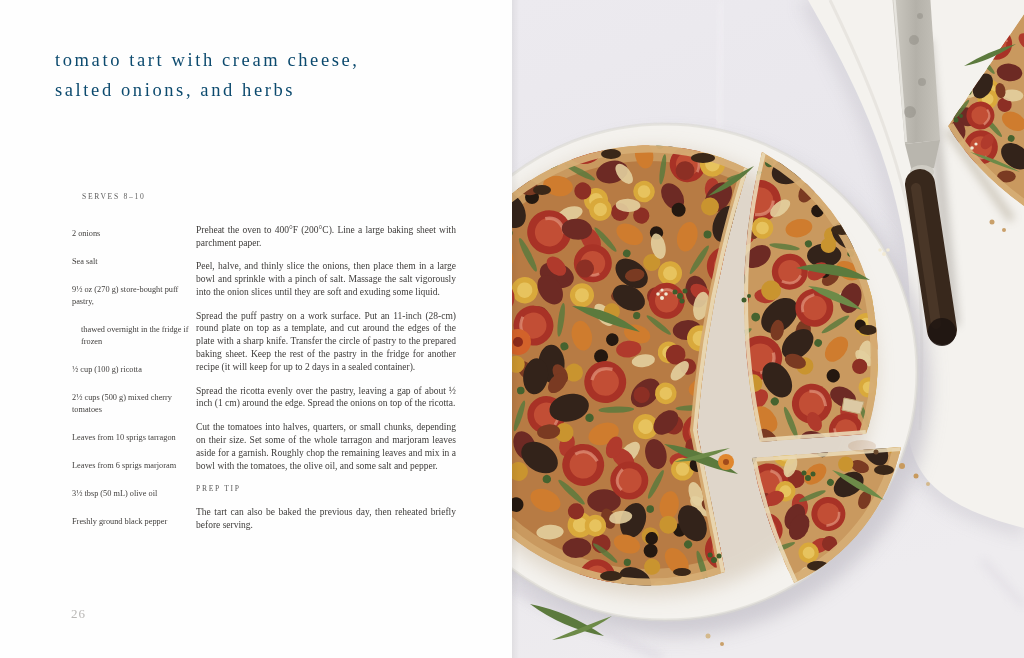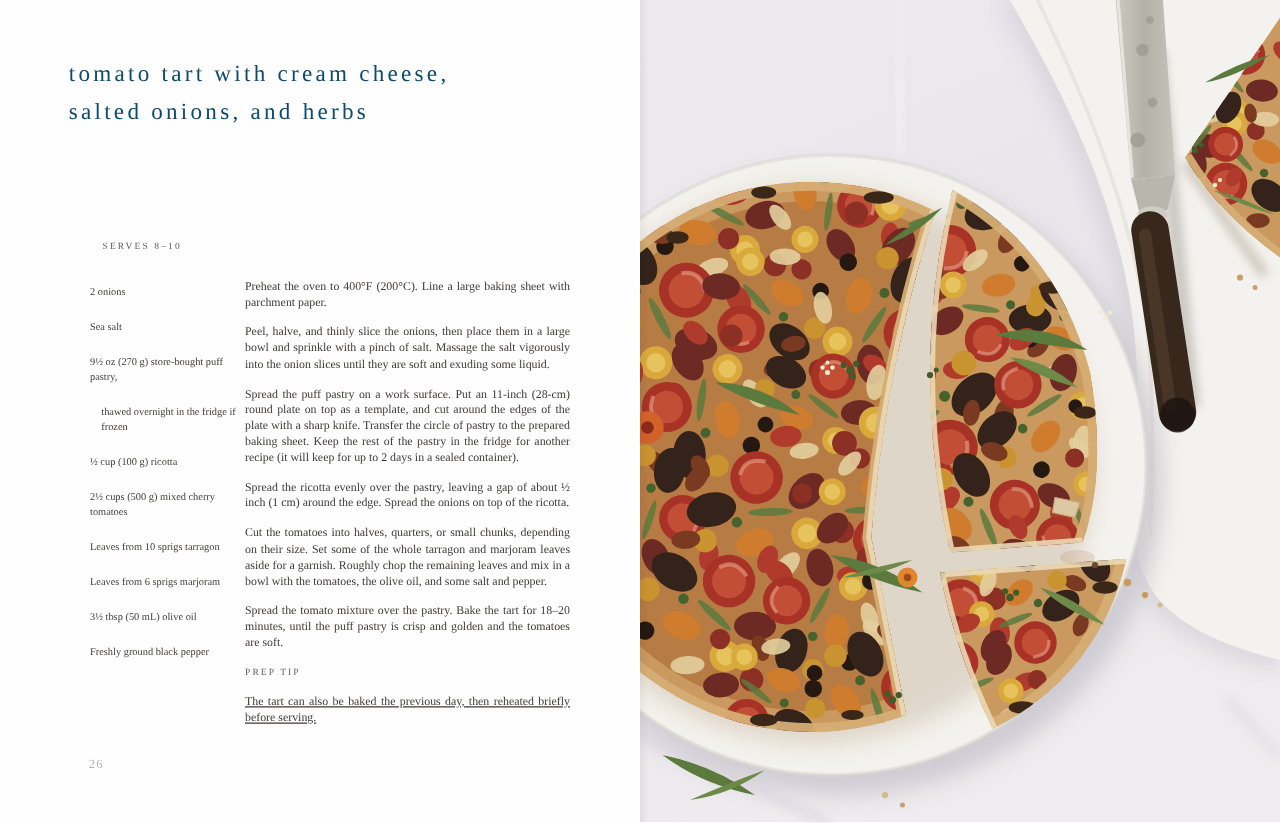--- a/index.html
+++ b/index.html
@@ -13,22 +13,22 @@
     font-family:"Liberation Serif","DejaVu Serif",serif;}
   .serves{position:absolute;left:56px;top:192px;margin-left:26px;}
   .ingredients{position:absolute;left:56px;top:212px;width:152px;margin:0;padding:0;
     list-style:none;font-size:8.3px;line-height:12px;color:#403e3c;}
   .ingredients li{margin:16px;padding:0;}
   .ingredients li.cont{padding-left:9px;}
   .method{position:absolute;left:196px;top:186px;width:260px;
     font-size:9.5px;line-height:12.9px;color:#3d3b39;text-align:justify;margin-top:38px;}
   .method p{margin:0 0 10.5px 0;}
   .tip-label{margin:2px 0 2px 0;}
-  .tip-text{margin:0;text-decoration:underline;}
-  .page-number{position:absolute;left:71px;top:606px;font-size:10px;color:#b9b7b5;letter-spacing:1px;}
+  .tip-text{margin:0;}
+  .page-number{position:absolute;left:71px;top:606px;font-size:13px;color:#b9b7b5;letter-spacing:1px;}
   
   .right-page{position:absolute;left:512px;top:0;width:512px;height:658px;overflow:hidden;}
   .right-page svg{display:block;}
   .gutter-shade{position:absolute;left:512px;top:0;width:7px;height:658px;
     background:linear-gradient(to right,rgba(0,0,0,0.05),rgba(0,0,0,0));pointer-events:none;}
 </style>
 </head>
 <body>
 
 <div class="stage">
@@ -53,21 +53,20 @@
       <li>3½ tbsp (50 mL) olive oil</li>
       <li>Freshly ground black pepper</li>
     </ul>
 
     <div class="method">
       <p>Preheat the oven to 400°F (200°C). Line a large baking sheet with parchment paper.</p>
       <p>Peel, halve, and thinly slice the onions, then place them in a large bowl and sprinkle with a pinch of salt. Massage the salt vigorously into the onion slices until they are soft and exuding some liquid.</p>
       <p>Spread the puff pastry on a work surface. Put an 11-inch (28-cm) round plate on top as a template, and cut around the edges of the plate with a sharp knife. Transfer the circle of pastry to the prepared baking sheet. Keep the rest of the pastry in the fridge for another recipe (it will keep for up to 2 days in a sealed container).</p>
       <p>Spread the ricotta evenly over the pastry, leaving a gap of about ½ inch (1 cm) around the edge. Spread the onions on top of the ricotta.</p>
       <p>Cut the tomatoes into halves, quarters, or small chunks, depending on their size. Set some of the whole tarragon and marjoram leaves aside for a garnish. Roughly chop the remaining leaves and mix in a bowl with the tomatoes, the olive oil, and some salt and pepper.</p>
-      <p>Spread the tomato mixture over the pastry. Bake the tart for 18–20 minutes, until the puff pastry is crisp and golden and the tomatoes are soft.</p>
       <p class="small-caps-label tip-label">PREP TIP</p>
       <p class="tip-text">The tart can also be baked the previous day, then reheated briefly before serving.</p>
     </div>
 
     <div class="page-number">26</div>
   </div>
 
   <div class="right-page">
     <svg width="512" height="658" viewBox="0 0 512 658">
       <defs>

